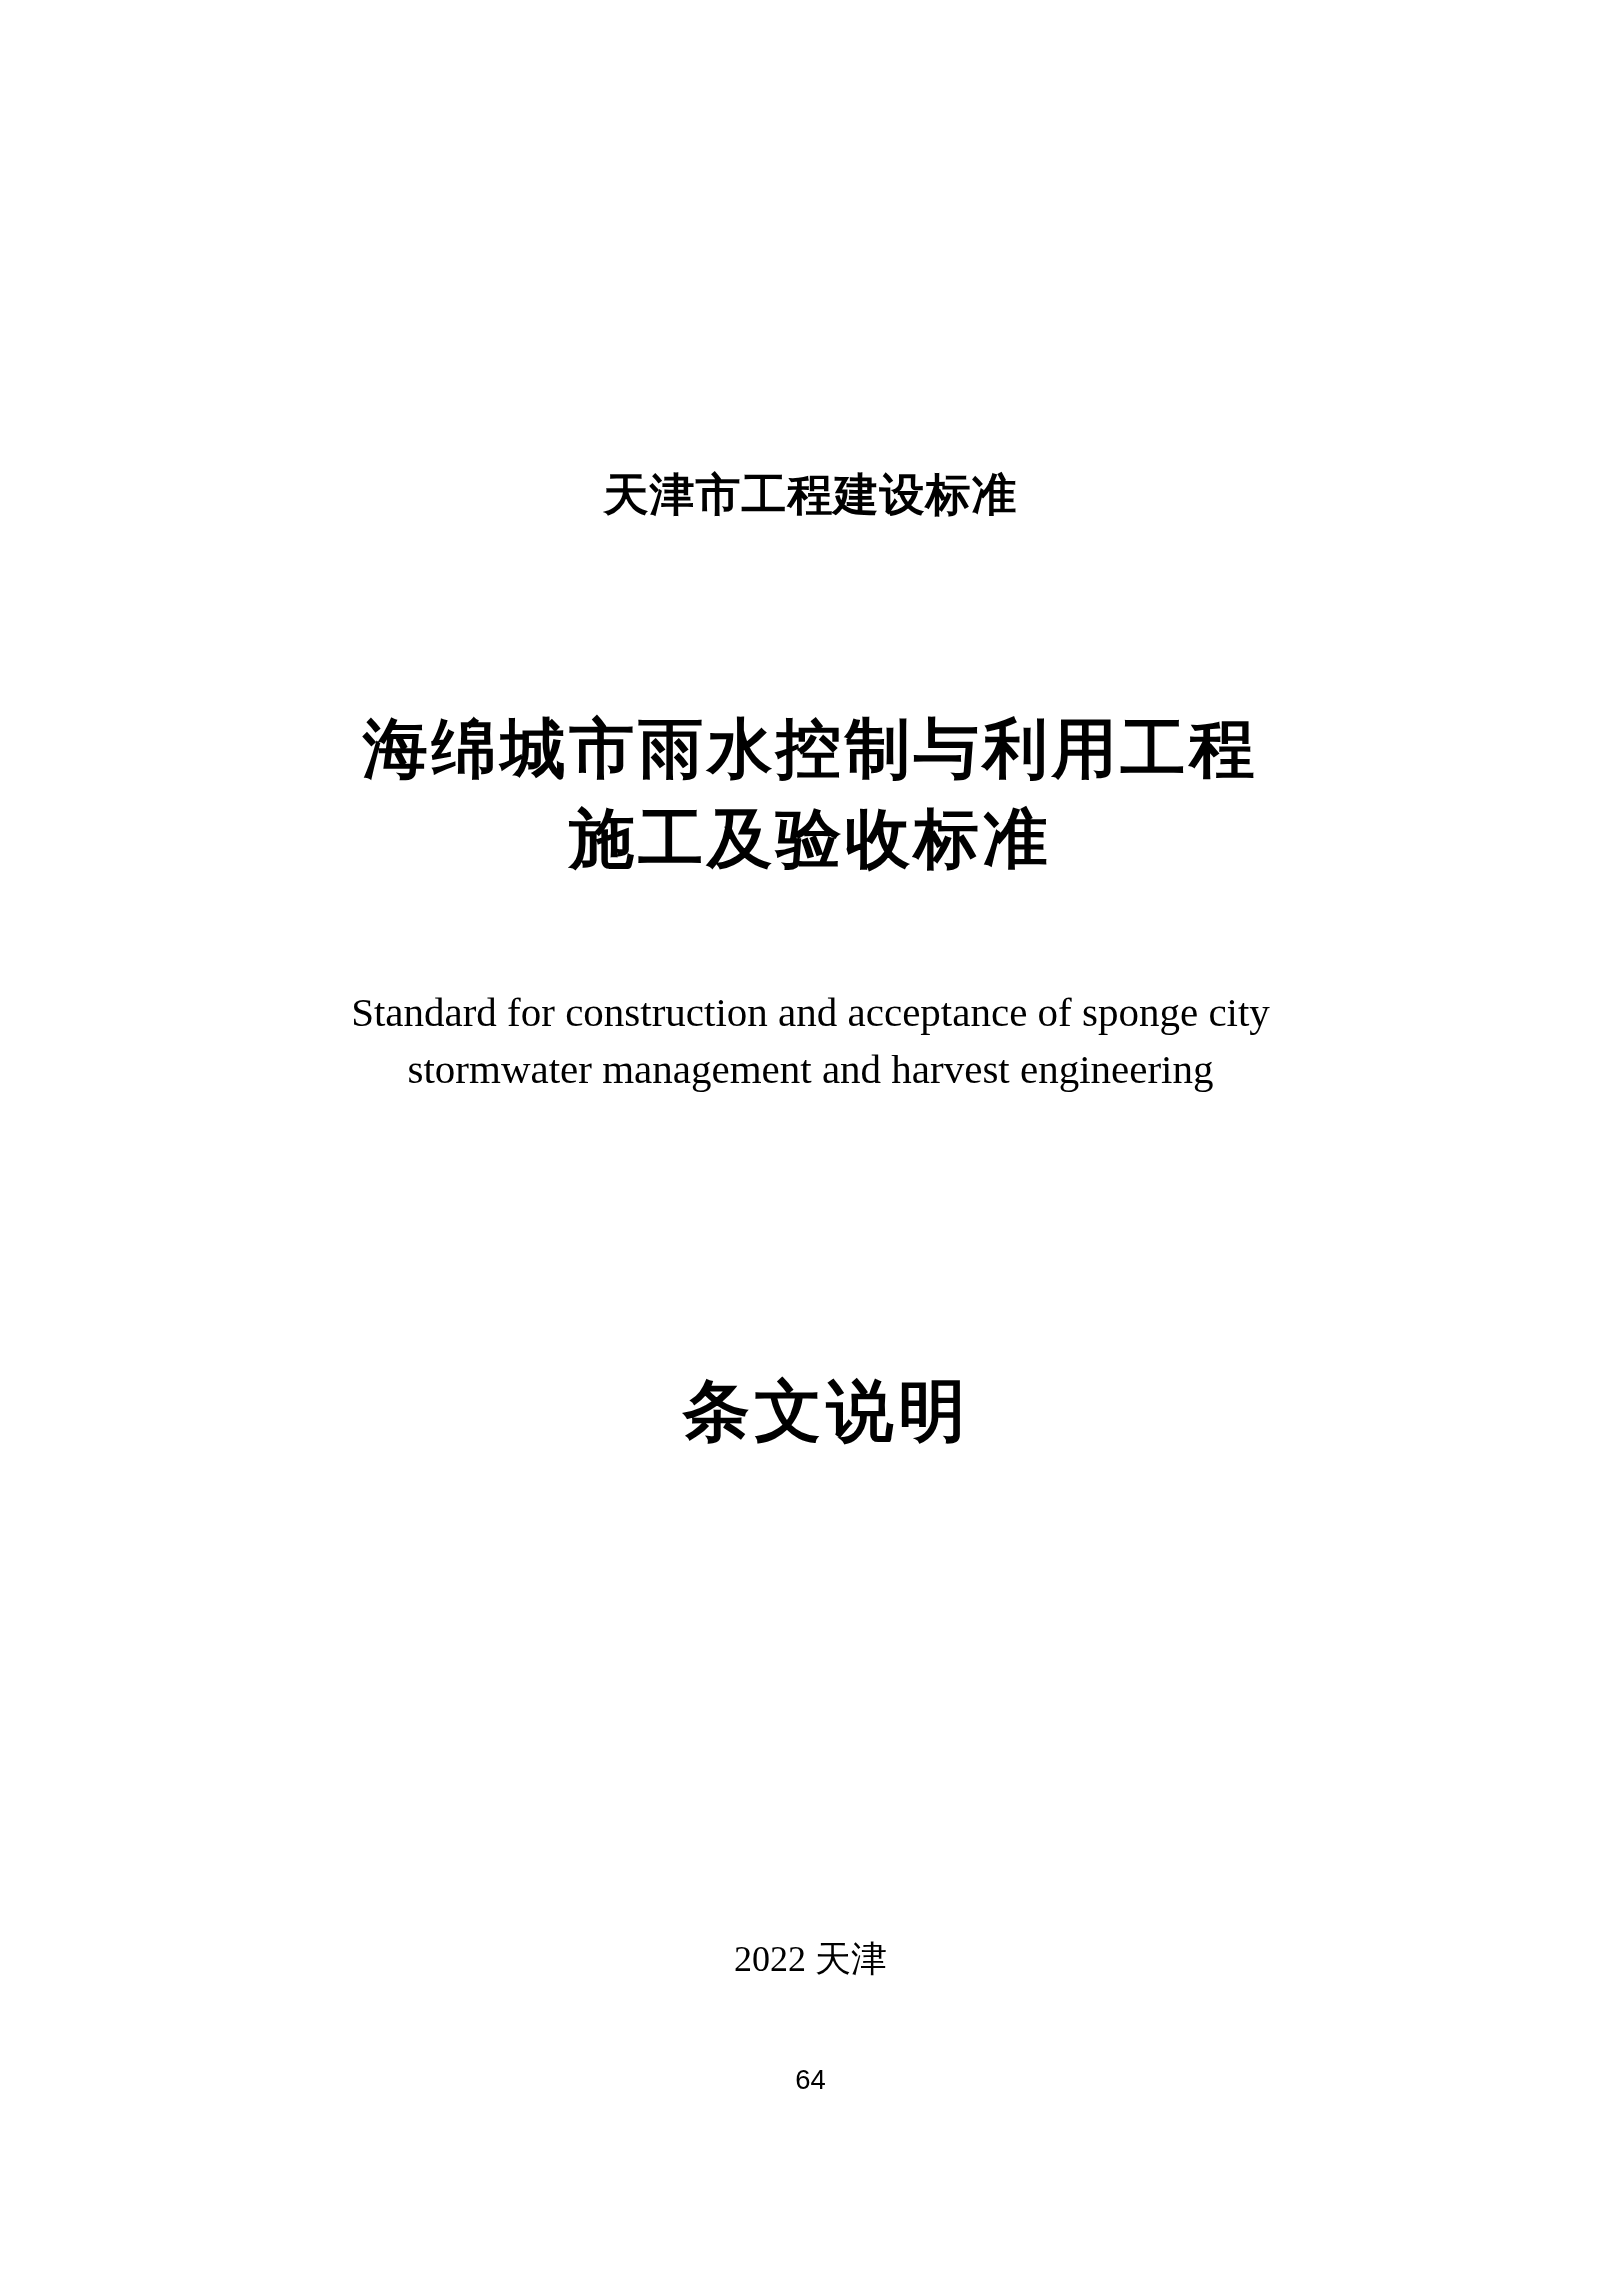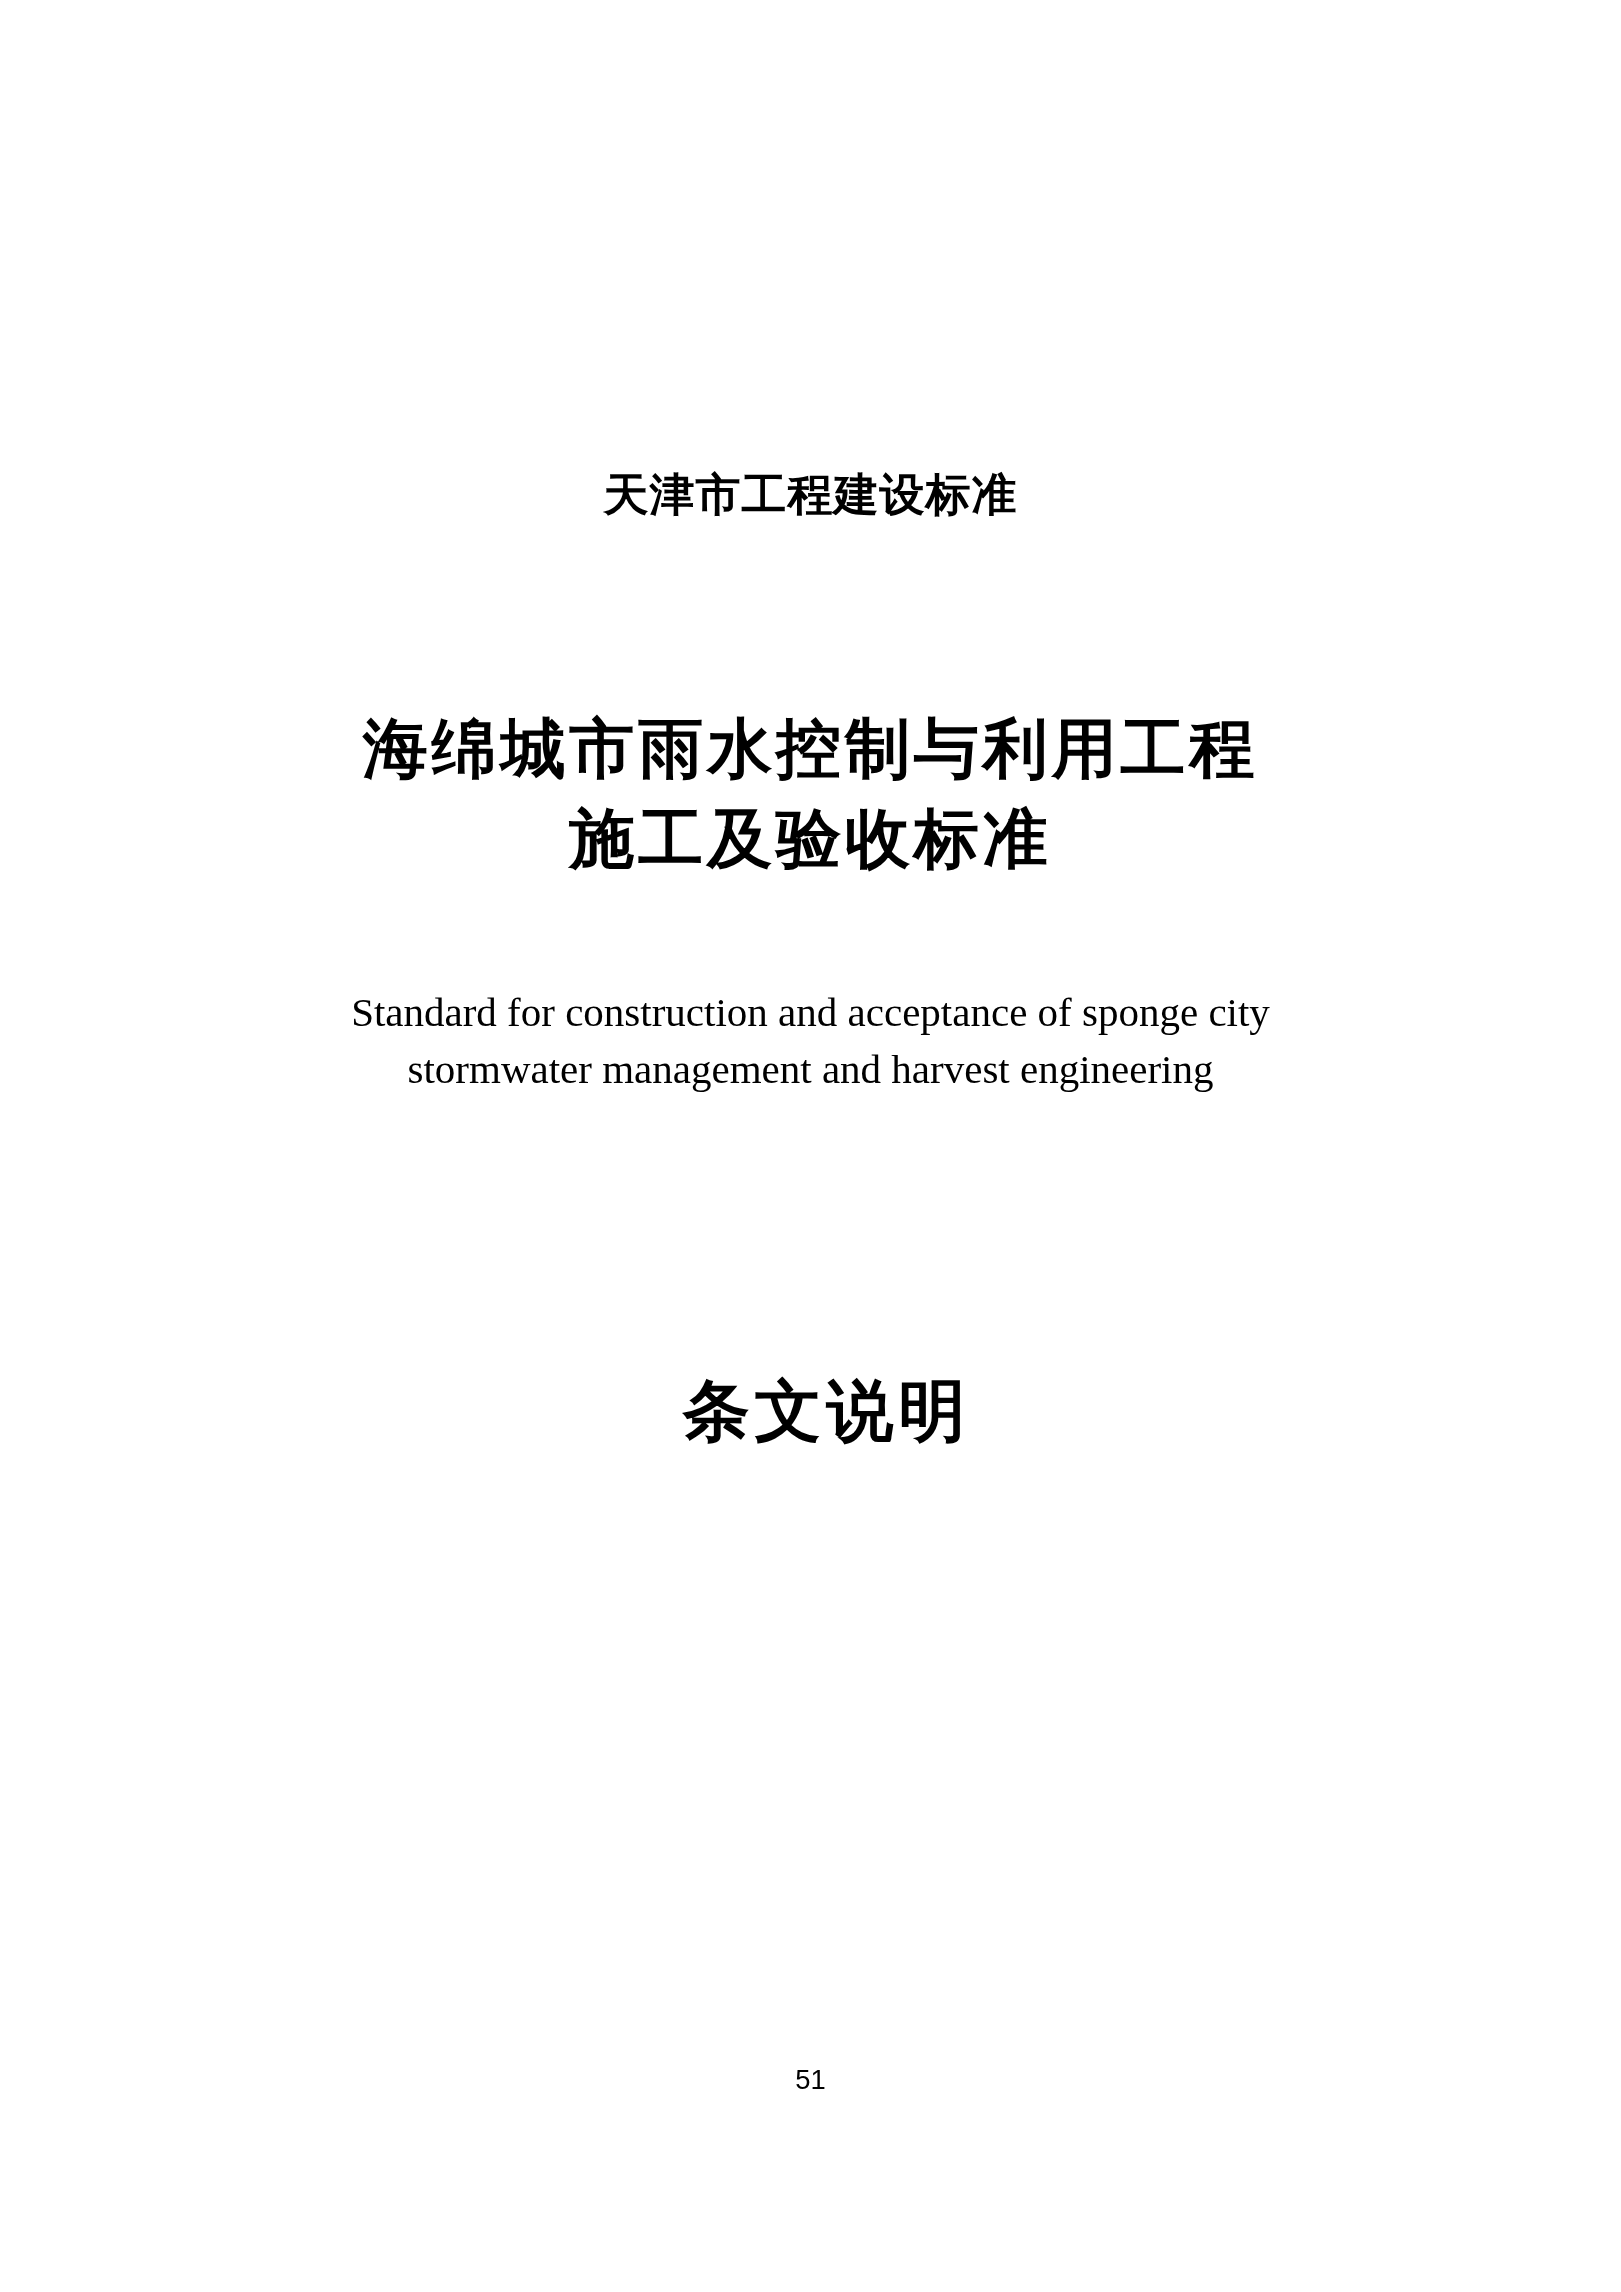--- a/index.html
+++ b/index.html
@@ -84,17 +84,18 @@
     <div>施工及验收标准</div>
   </div>
 
   <div class="centered english-title">
     <div>Standard for construction and acceptance of sponge city</div>
     <div>stormwater management and harvest engineering</div>
   </div>
 
   <div class="centered section-heading">条文说明</div>
 
+  <div class="centered imprint">2022 天津</div>
 
-  <div class="centered page-number">51</div>
+  <div class="centered page-number">64</div>
 
 </div>
 
 
 </body></html>

